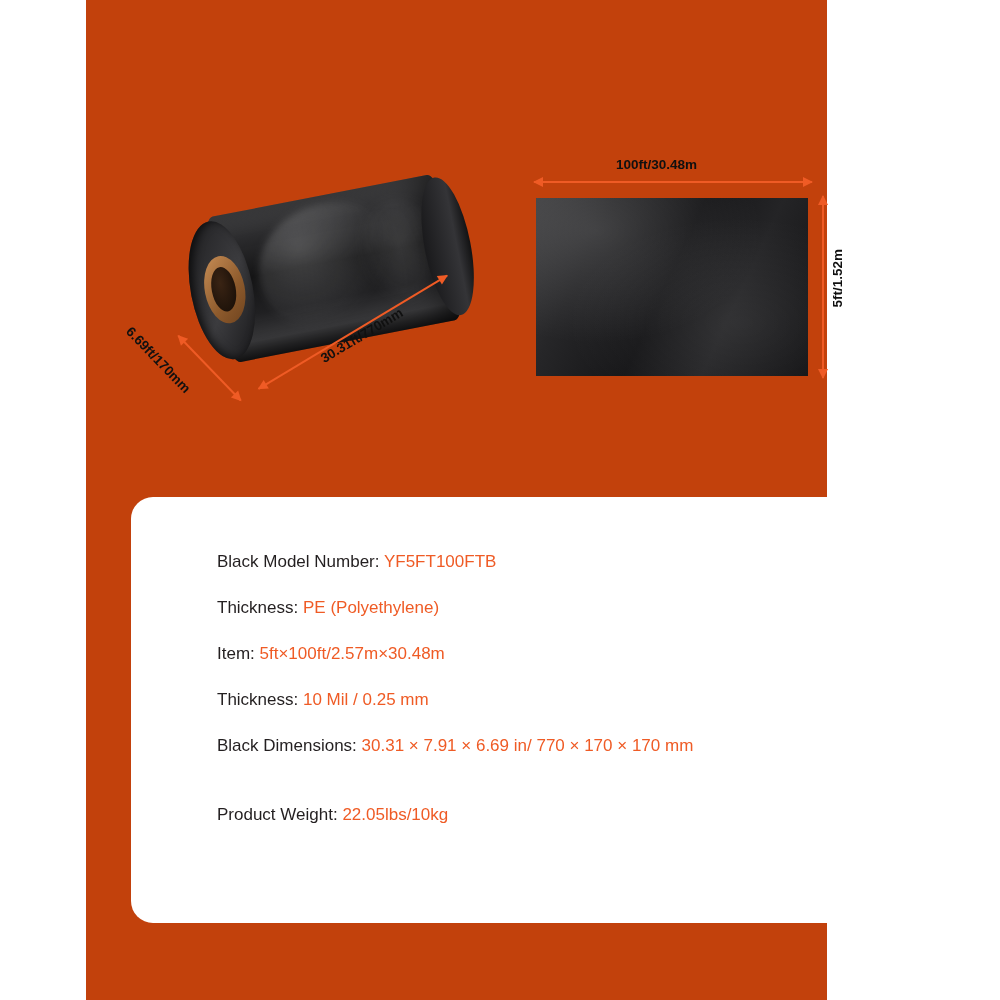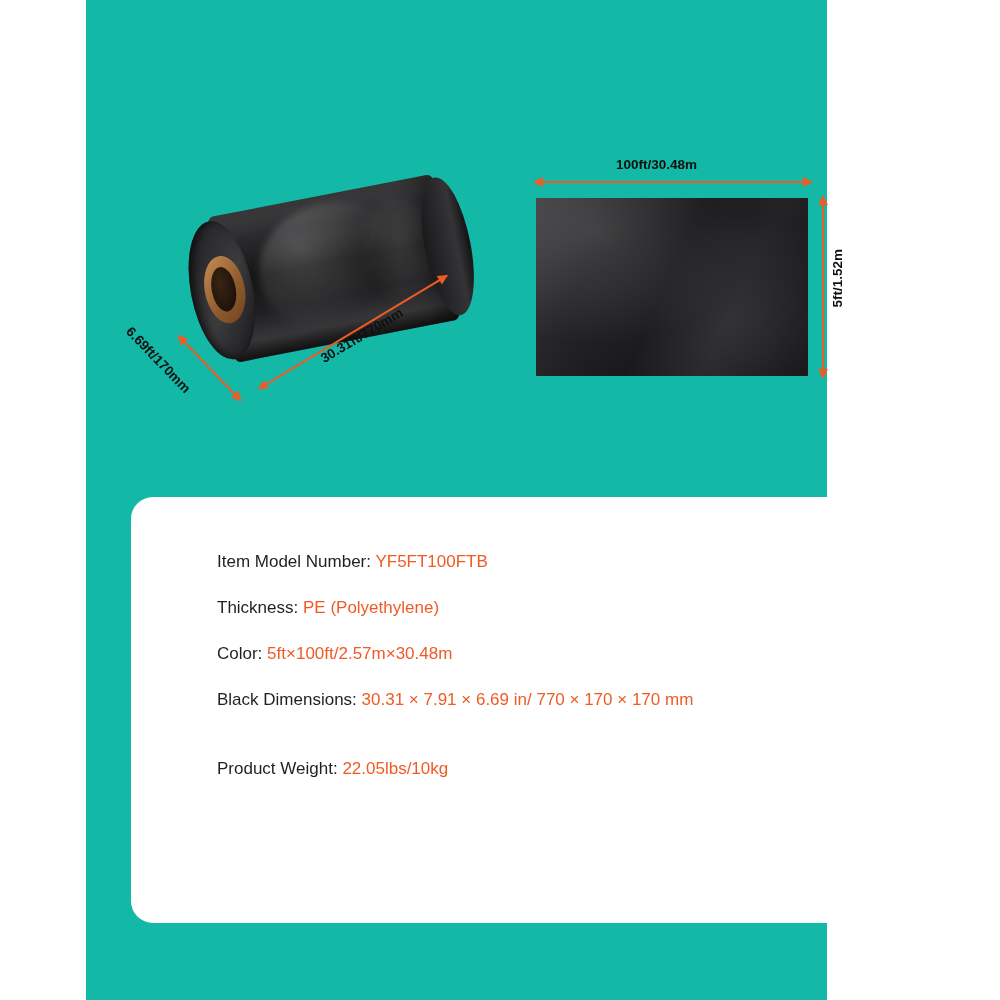--- a/index.html
+++ b/index.html
@@ -10,21 +10,21 @@
     width: 1000px;
     height: 1000px;
     background: #ffffff;
     font-family: "Liberation Sans", sans-serif;
     overflow: hidden;
   }
   .page {
     position: relative;
     width: 913px;
     height: 1000px;
-    background: #14b8a6;
+    background: #c2410c;
     box-sizing: border-box;
   }
   .side-band {
     position: absolute;
     top: 0;
     height: 1000px;
     width: 86px;
     background: #ffffff;
   }
   .side-band.left { left: 0; }
@@ -267,35 +267,39 @@
 
     <div class="arrow arr-roll-dia"></div>
     <div class="dim-label lbl-roll-dia">6.69ft/170mm</div>
 
   </div>
 
   <div class="spec-card">
     <div class="spec-list">
 
       <div class="spec-row">
-        <span class="spec-label">Item Model Number:</span>
+        <span class="spec-label">Black Model Number:</span>
         <span class="spec-value">YF5FT100FTB</span>
       </div>
 
       <div class="spec-row">
         <span class="spec-label">Thickness:</span>
         <span class="spec-value">PE (Polyethylene)</span>
       </div>
 
 
       <div class="spec-row">
-        <span class="spec-label">Color:</span>
+        <span class="spec-label">Item:</span>
         <span class="spec-value">5ft×100ft/2.57m×30.48m</span>
       </div>
 
+      <div class="spec-row">
+        <span class="spec-label">Thickness:</span>
+        <span class="spec-value">10 Mil / 0.25 mm</span>
+      </div>
 
       <div class="spec-row">
         <span class="spec-label">Black Dimensions:</span>
         <span class="spec-value">30.31 × 7.91 × 6.69 in/ 770 × 170 × 170 mm</span>
       </div>
 
       <div class="spec-row">
         <span class="spec-label">Product Weight:</span>
         <span class="spec-value">22.05lbs/10kg</span>
       </div>

